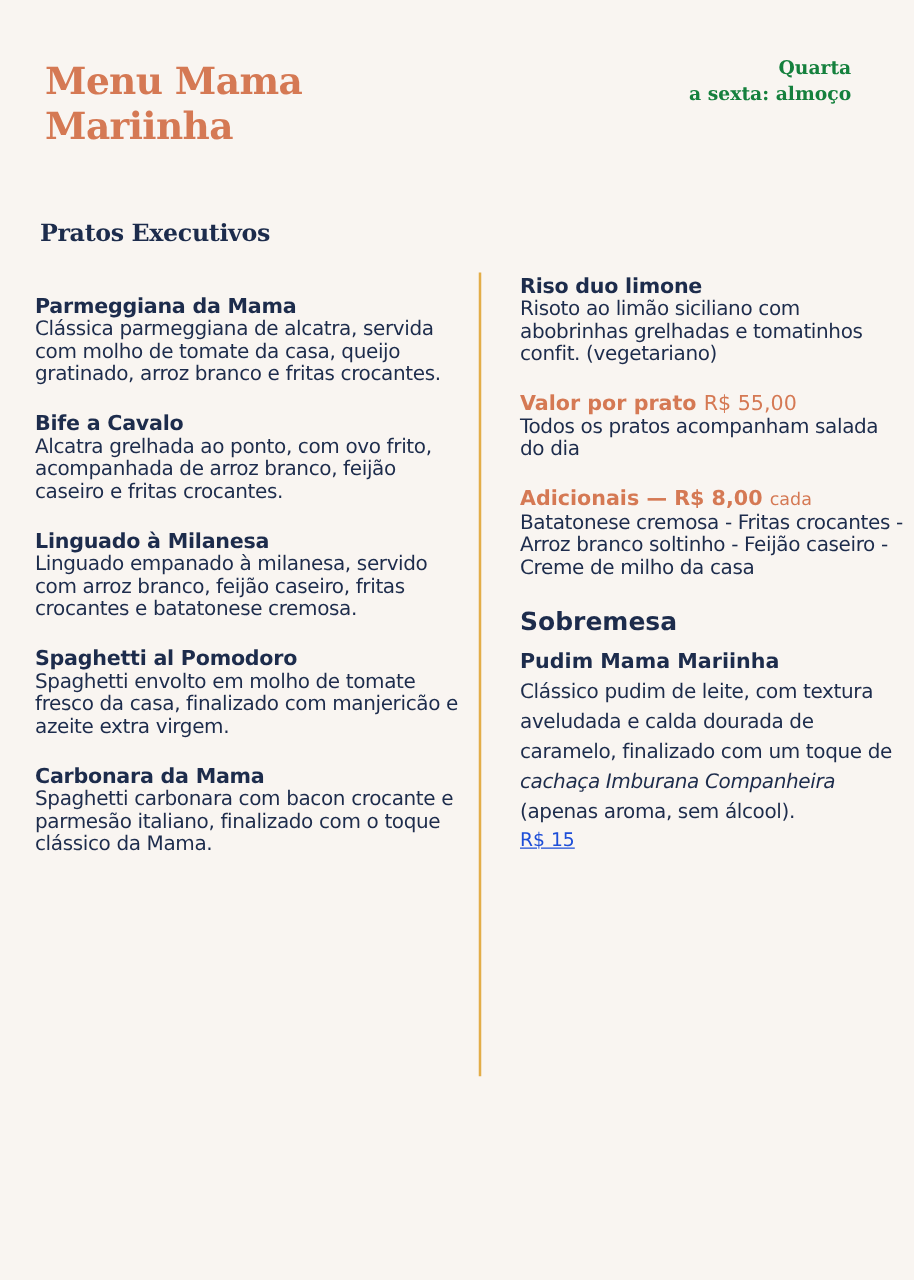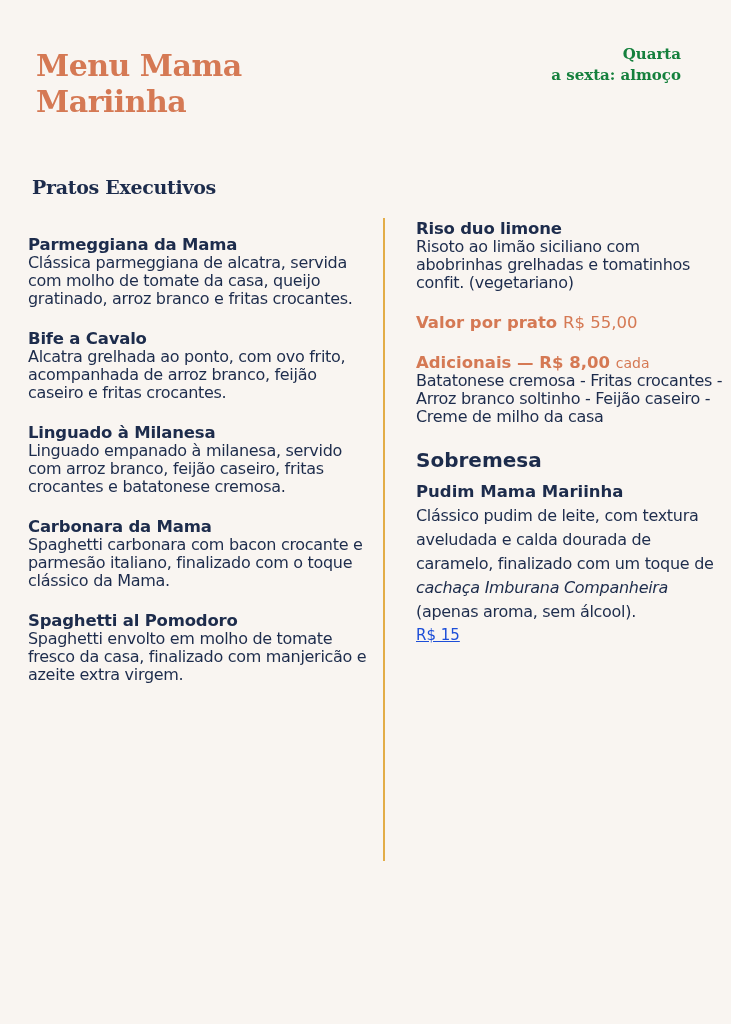--- a/index.html
+++ b/index.html
@@ -72,42 +72,43 @@
   </div>
   <div class="dish">
     <div class="dish-name">Bife a Cavalo</div>
     <div class="dish-desc">Alcatra grelhada ao ponto, com ovo frito, acompanhada de arroz branco, feijão caseiro e fritas crocantes.</div>
   </div>
   <div class="dish">
     <div class="dish-name">Linguado à Milanesa</div>
     <div class="dish-desc">Linguado empanado à milanesa, servido com arroz branco, feijão caseiro, fritas crocantes e batatonese cremosa.</div>
   </div>
   <div class="dish">
+    <div class="dish-name">Spaghetti al Pomodoro</div>
+    <div class="dish-desc">Spaghetti envolto em molho de tomate fresco da casa, finalizado com manjericão e azeite extra virgem.</div>
+  </div>
+  <div class="dish">
     <div class="dish-name">Carbonara da Mama</div>
     <div class="dish-desc">Spaghetti carbonara com bacon crocante e parmesão italiano, finalizado com o toque clássico da Mama.</div>
-  </div>
-  <div class="dish">
-    <div class="dish-name">Spaghetti al Pomodoro</div>
-    <div class="dish-desc">Spaghetti envolto em molho de tomate fresco da casa, finalizado com manjericão e azeite extra virgem.</div>
   </div>
 </div>
 
 <div class="divider"></div>
 
 <div class="col-right">
   <div class="dish">
     <div class="dish-name">Riso duo limone</div>
     <div class="dish-desc">Risoto ao limão siciliano com abobrinhas grelhadas e tomatinhos confit. (vegetariano)</div>
   </div>
 
   <div class="dish">
     <div class="price-label">
       <span>Valor por prato</span>
       <span style="font-weight:normal;">R$ 55,00</span>
     </div>
+    <div class="dish-desc">Todos os pratos acompanham salada do dia</div>
   </div>
 
   <div class="dish">
     <div class="price-label">
       <span>Adicionais — R$ 8,00</span>
       <span class="small-orange" style="font-weight:normal;">cada</span>
     </div>
     <div class="dish-desc">Batatonese cremosa - Fritas crocantes - Arroz branco soltinho - Feijão caseiro - Creme de milho da casa</div>
   </div>
 

